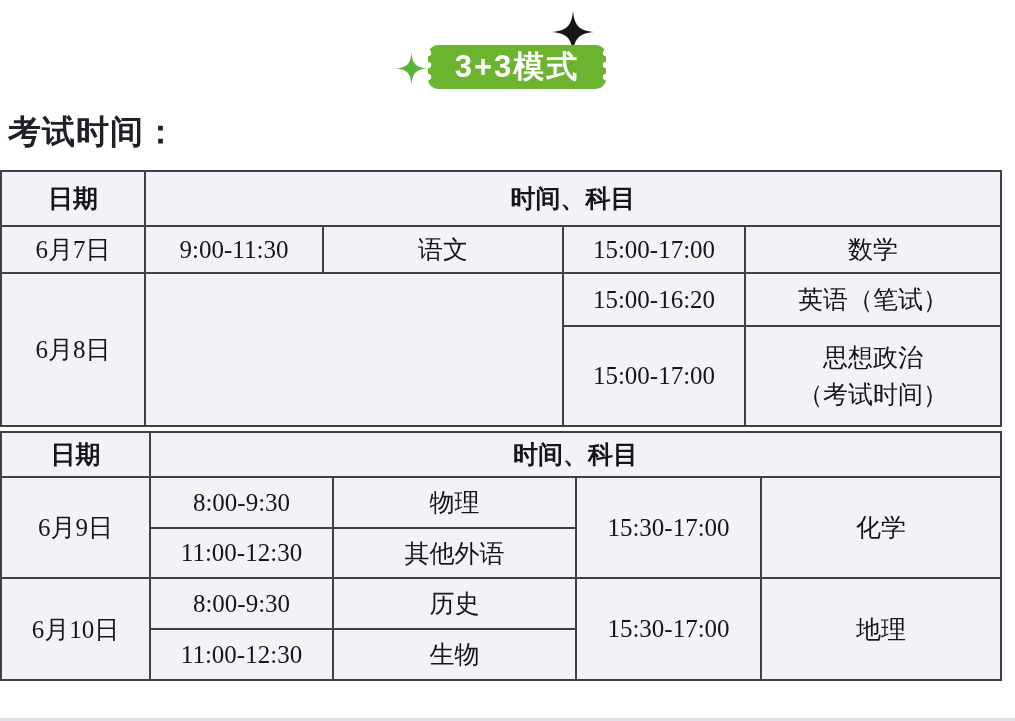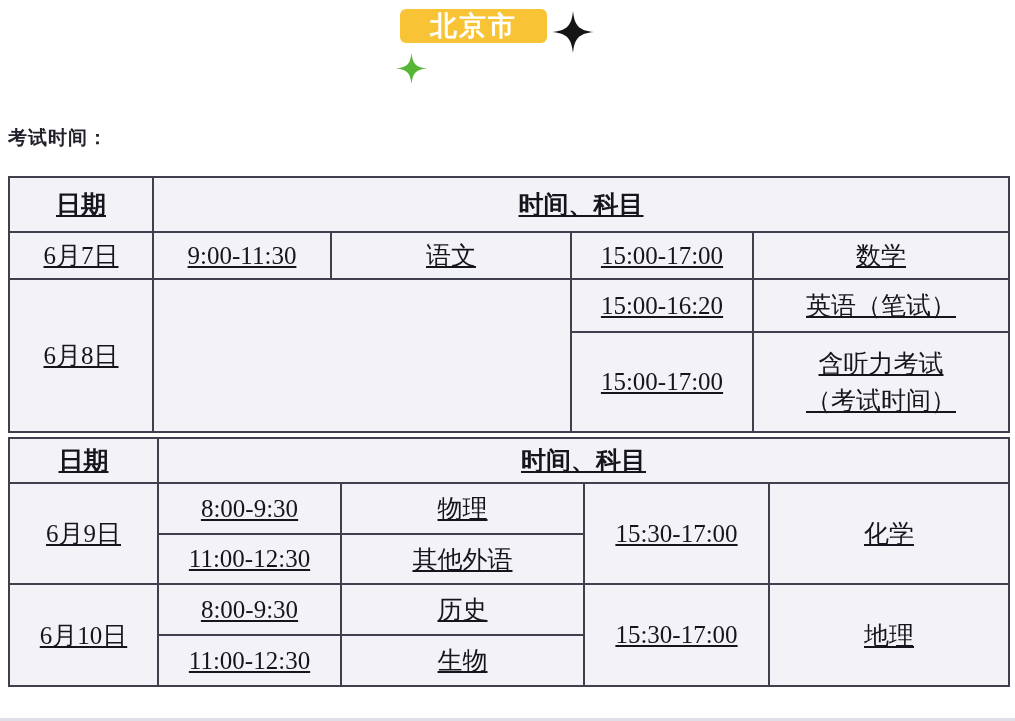--- a/index.html
+++ b/index.html
@@ -40,53 +40,53 @@
   }
   .badge-mode::before{left:-4px;}
   .badge-mode::after{right:-4px;}
   .sparkle{position:absolute;}
   .sparkle-black{left:549px;top:11px;width:48px;height:42px;}
   .sparkle-black path{fill:var(--sparkle-black);}
   .sparkle-green{left:396px;top:53px;width:31px;height:31px;}
   .sparkle-green path{fill:var(--sparkle-green);}
   
   .section-title{
-    margin:27px 0 0 8px;font-size:19px;line-height:31px;font-weight:bold;
+    margin:21px 0 0 8px;font-size:33px;line-height:31px;font-weight:bold;
     color:var(--title-text);letter-spacing:1px;
   }
   
   table.t{
-    border-collapse:collapse;table-layout:fixed;margin-left:8px;
-    font-family:"Liberation Serif","DejaVu Serif",serif;color:var(--table-text);text-decoration:underline;
+    border-collapse:collapse;table-layout:fixed;margin-left:0;
+    font-family:"Liberation Serif","DejaVu Serif",serif;color:var(--table-text);
   }
   .t1{margin-top:23px;}
   .t2{margin-top:4px;}
   table.t td{
     border:2px solid var(--table-border);background:var(--table-cell-bg);
     text-align:center;vertical-align:middle;font-size:25px;padding:0;
   }
   td.th{font-weight:bold;font-size:25px;}
   .h55{height:55px}.h59{height:47px}.h53{height:53px}.h100{height:100px}
   .h45{height:45px}.h51{height:51px}.h50{height:50px}
   .two-line div{line-height:37px;}
   .bottom-edge{position:absolute;left:0;right:0;bottom:0;height:3px;background:#dfdfe8;}
 </style>
 </head>
 <body>
 
 <div class="header-area">
   <svg class="sparkle sparkle-green" viewBox="0 0 100 100" aria-hidden="true">
     <path d="M50 0 C54 36 64 46 100 50 C64 54 54 64 50 100 C46 64 36 54 0 50 C36 46 46 36 50 0 Z"></path>
   </svg>
-  <div class="badge badge-city">
-    <span>北京市</span>
-  </div>
   <svg class="sparkle sparkle-black" viewBox="0 0 100 100" aria-hidden="true">
     <path d="M50 0 C54 36 64 46 100 50 C64 54 54 64 50 100 C46 64 36 54 0 50 C36 46 46 36 50 0 Z"></path>
   </svg>
+  <div class="badge badge-mode">
+    <span>3+3模式</span>
+  </div>
 </div>
 
 <div class="section-title">考试时间：</div>
 
 <table class="t t1">
   <colgroup>
     <col style="width:144px">
       <col style="width:178px">
       <col style="width:240px">
       <col style="width:182px">
@@ -106,21 +106,21 @@
   </tr>
   <tr class="h53">
     <td rowspan="2">6月8日</td>
     <td rowspan="2" colspan="2"></td>
     <td>15:00-16:20</td>
     <td>英语（笔试）</td>
   </tr>
   <tr class="h100">
     <td>15:00-17:00</td>
     <td class="two-line">
-      <div>含听力考试</div>
+      <div>思想政治</div>
       <div>（考试时间）</div>
     </td>
   </tr>
 </tbody>
   </table>
 
 <table class="t t2">
   <colgroup>
     <col style="width:149px">
       <col style="width:183px">

